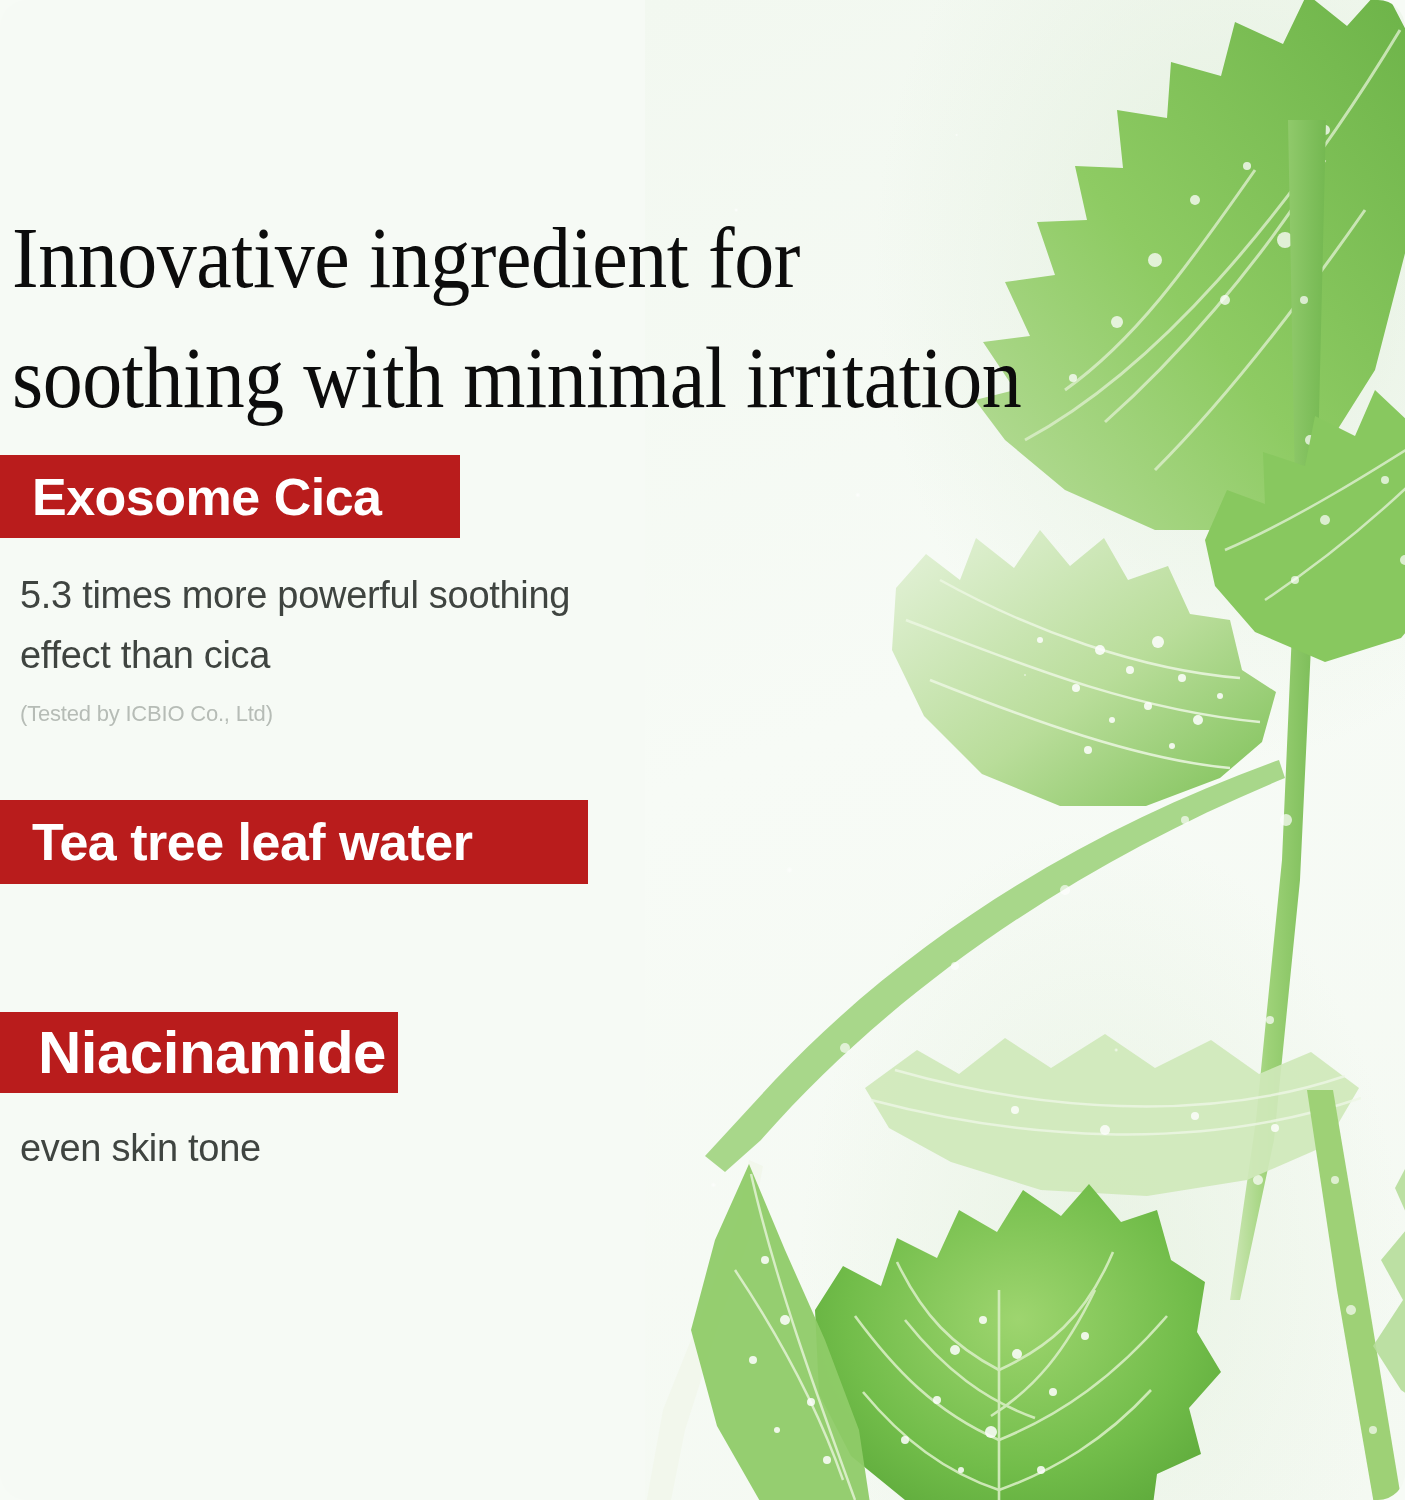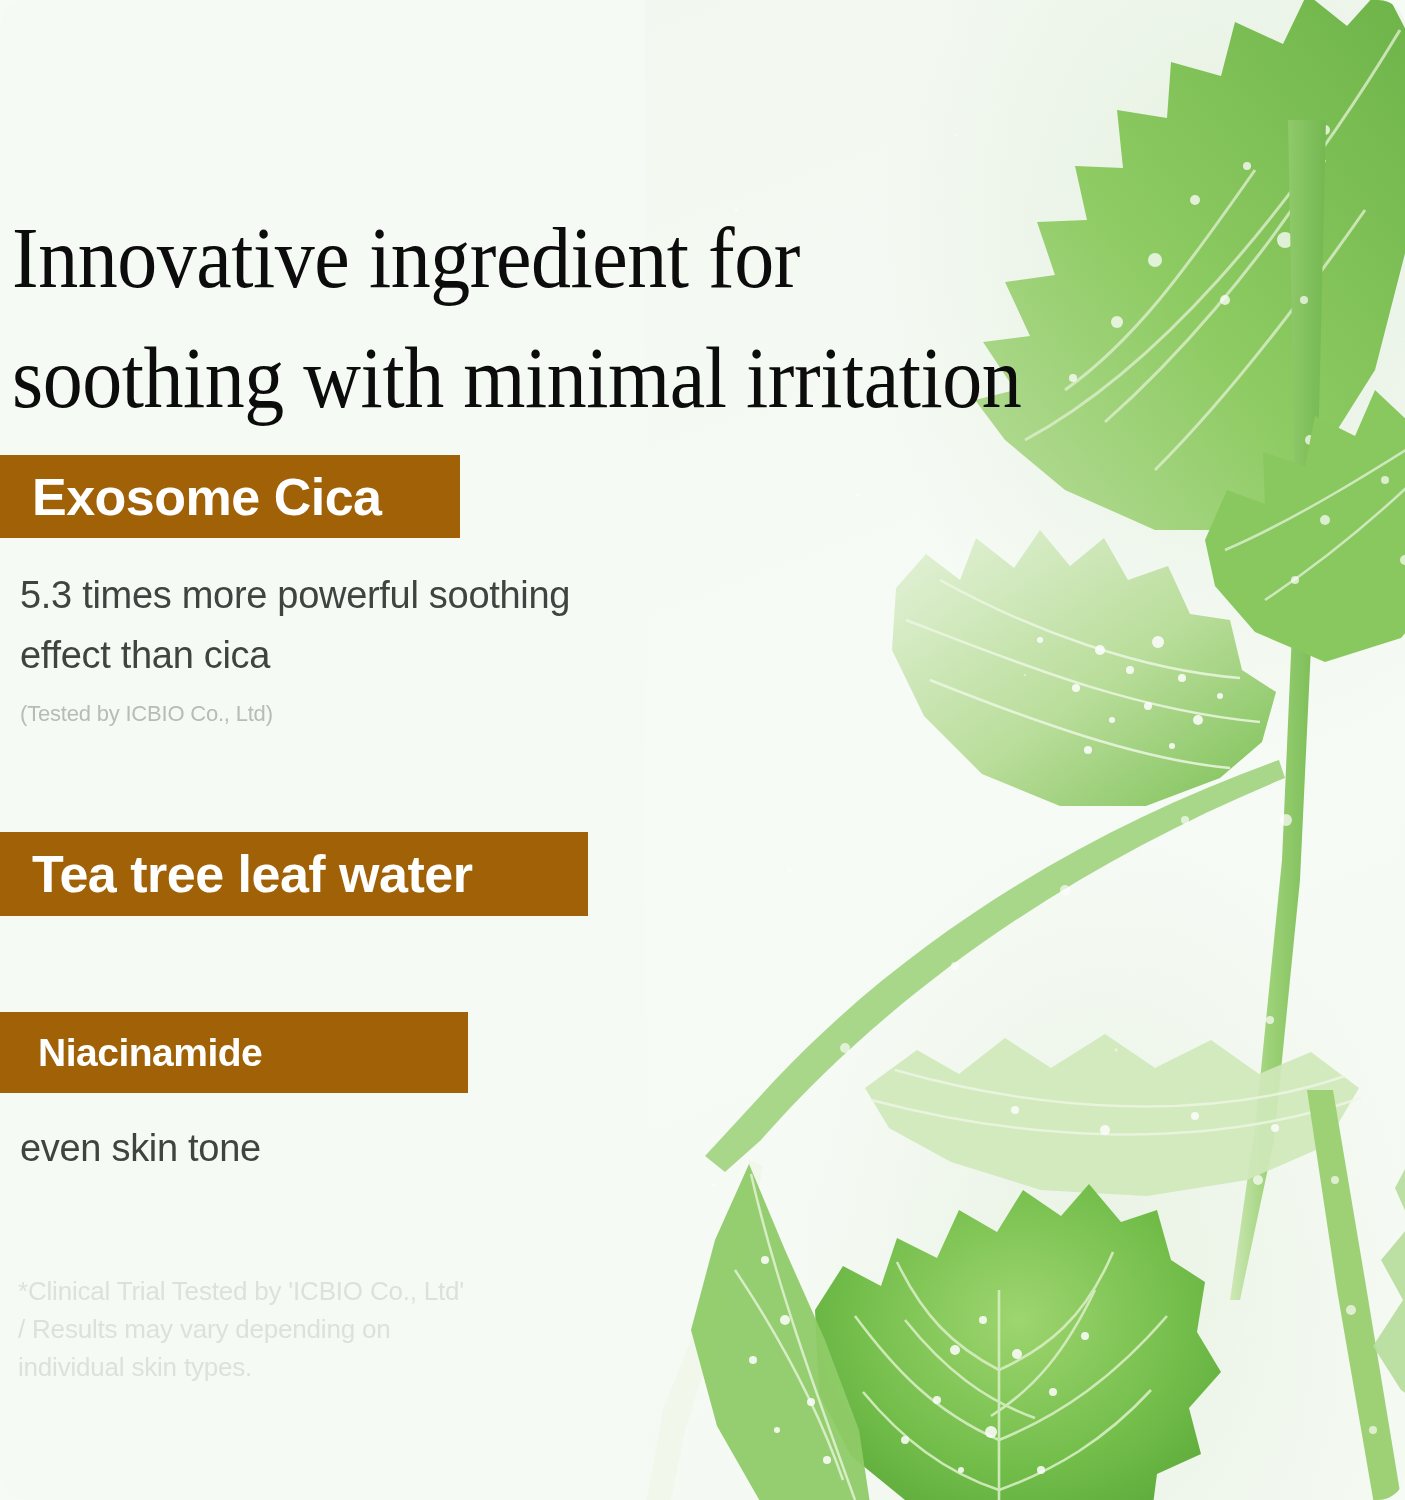--- a/index.html
+++ b/index.html
@@ -64,32 +64,32 @@
     letter-spacing:-0.5px;
     color:#0c0c0c;
     font-weight:400;
     transform:scaleX(.93);
     transform-origin:left top;
     white-space:pre-line;
   }
 
   .badge{
     position:absolute;
-    background:#a16207;
+    background:#b91c1c;
     color:#ffffff;
     font-weight:bold;
     display:flex;
     align-items:center;
     padding-left:32px;
     box-sizing:border-box;
     letter-spacing:-0.5px;
   }
   #badge-exosome{ left:0; top:455px;  width:460px; height:83px; font-size:52px; }
-  #badge-teatree{ left:0; top:800px;  width:588px; height:84px; font-size:52px;margin-top:32px; }
-  #badge-niacin { left:0; top:1012px; width:468px; height:81px; font-size:39px;padding-left:38px; }
+  #badge-teatree{ left:0; top:800px;  width:588px; height:84px; font-size:52px; }
+  #badge-niacin { left:0; top:1012px; width:398px; height:81px; font-size:60px;padding-left:38px; }
 
   .body-text{
     position:absolute;
     left:20px;
     color:#3f4440;
     font-size:38px;
     line-height:60px;
     white-space:pre-line;
     letter-spacing:-0.3px;
   }
@@ -343,18 +343,15 @@
     <div class="badge" id="badge-exosome">Exosome Cica</div>
     <div class="body-text" id="txt-exosome">5.3 times more powerful soothing
 effect than cica</div>
     <div class="note">(Tested by ICBIO Co., Ltd)</div>
 
     <div class="badge" id="badge-teatree">Tea tree leaf water</div>
 
     <div class="badge" id="badge-niacin">Niacinamide</div>
     <div class="body-text" id="txt-niacin">even skin tone</div>
 
-    <div class="disclaimer">*Clinical Trial Tested by 'ICBIO Co., Ltd'
-/ Results may vary depending on
-individual skin types.</div>
   </div>
 
 </div>
 
 </body></html>

